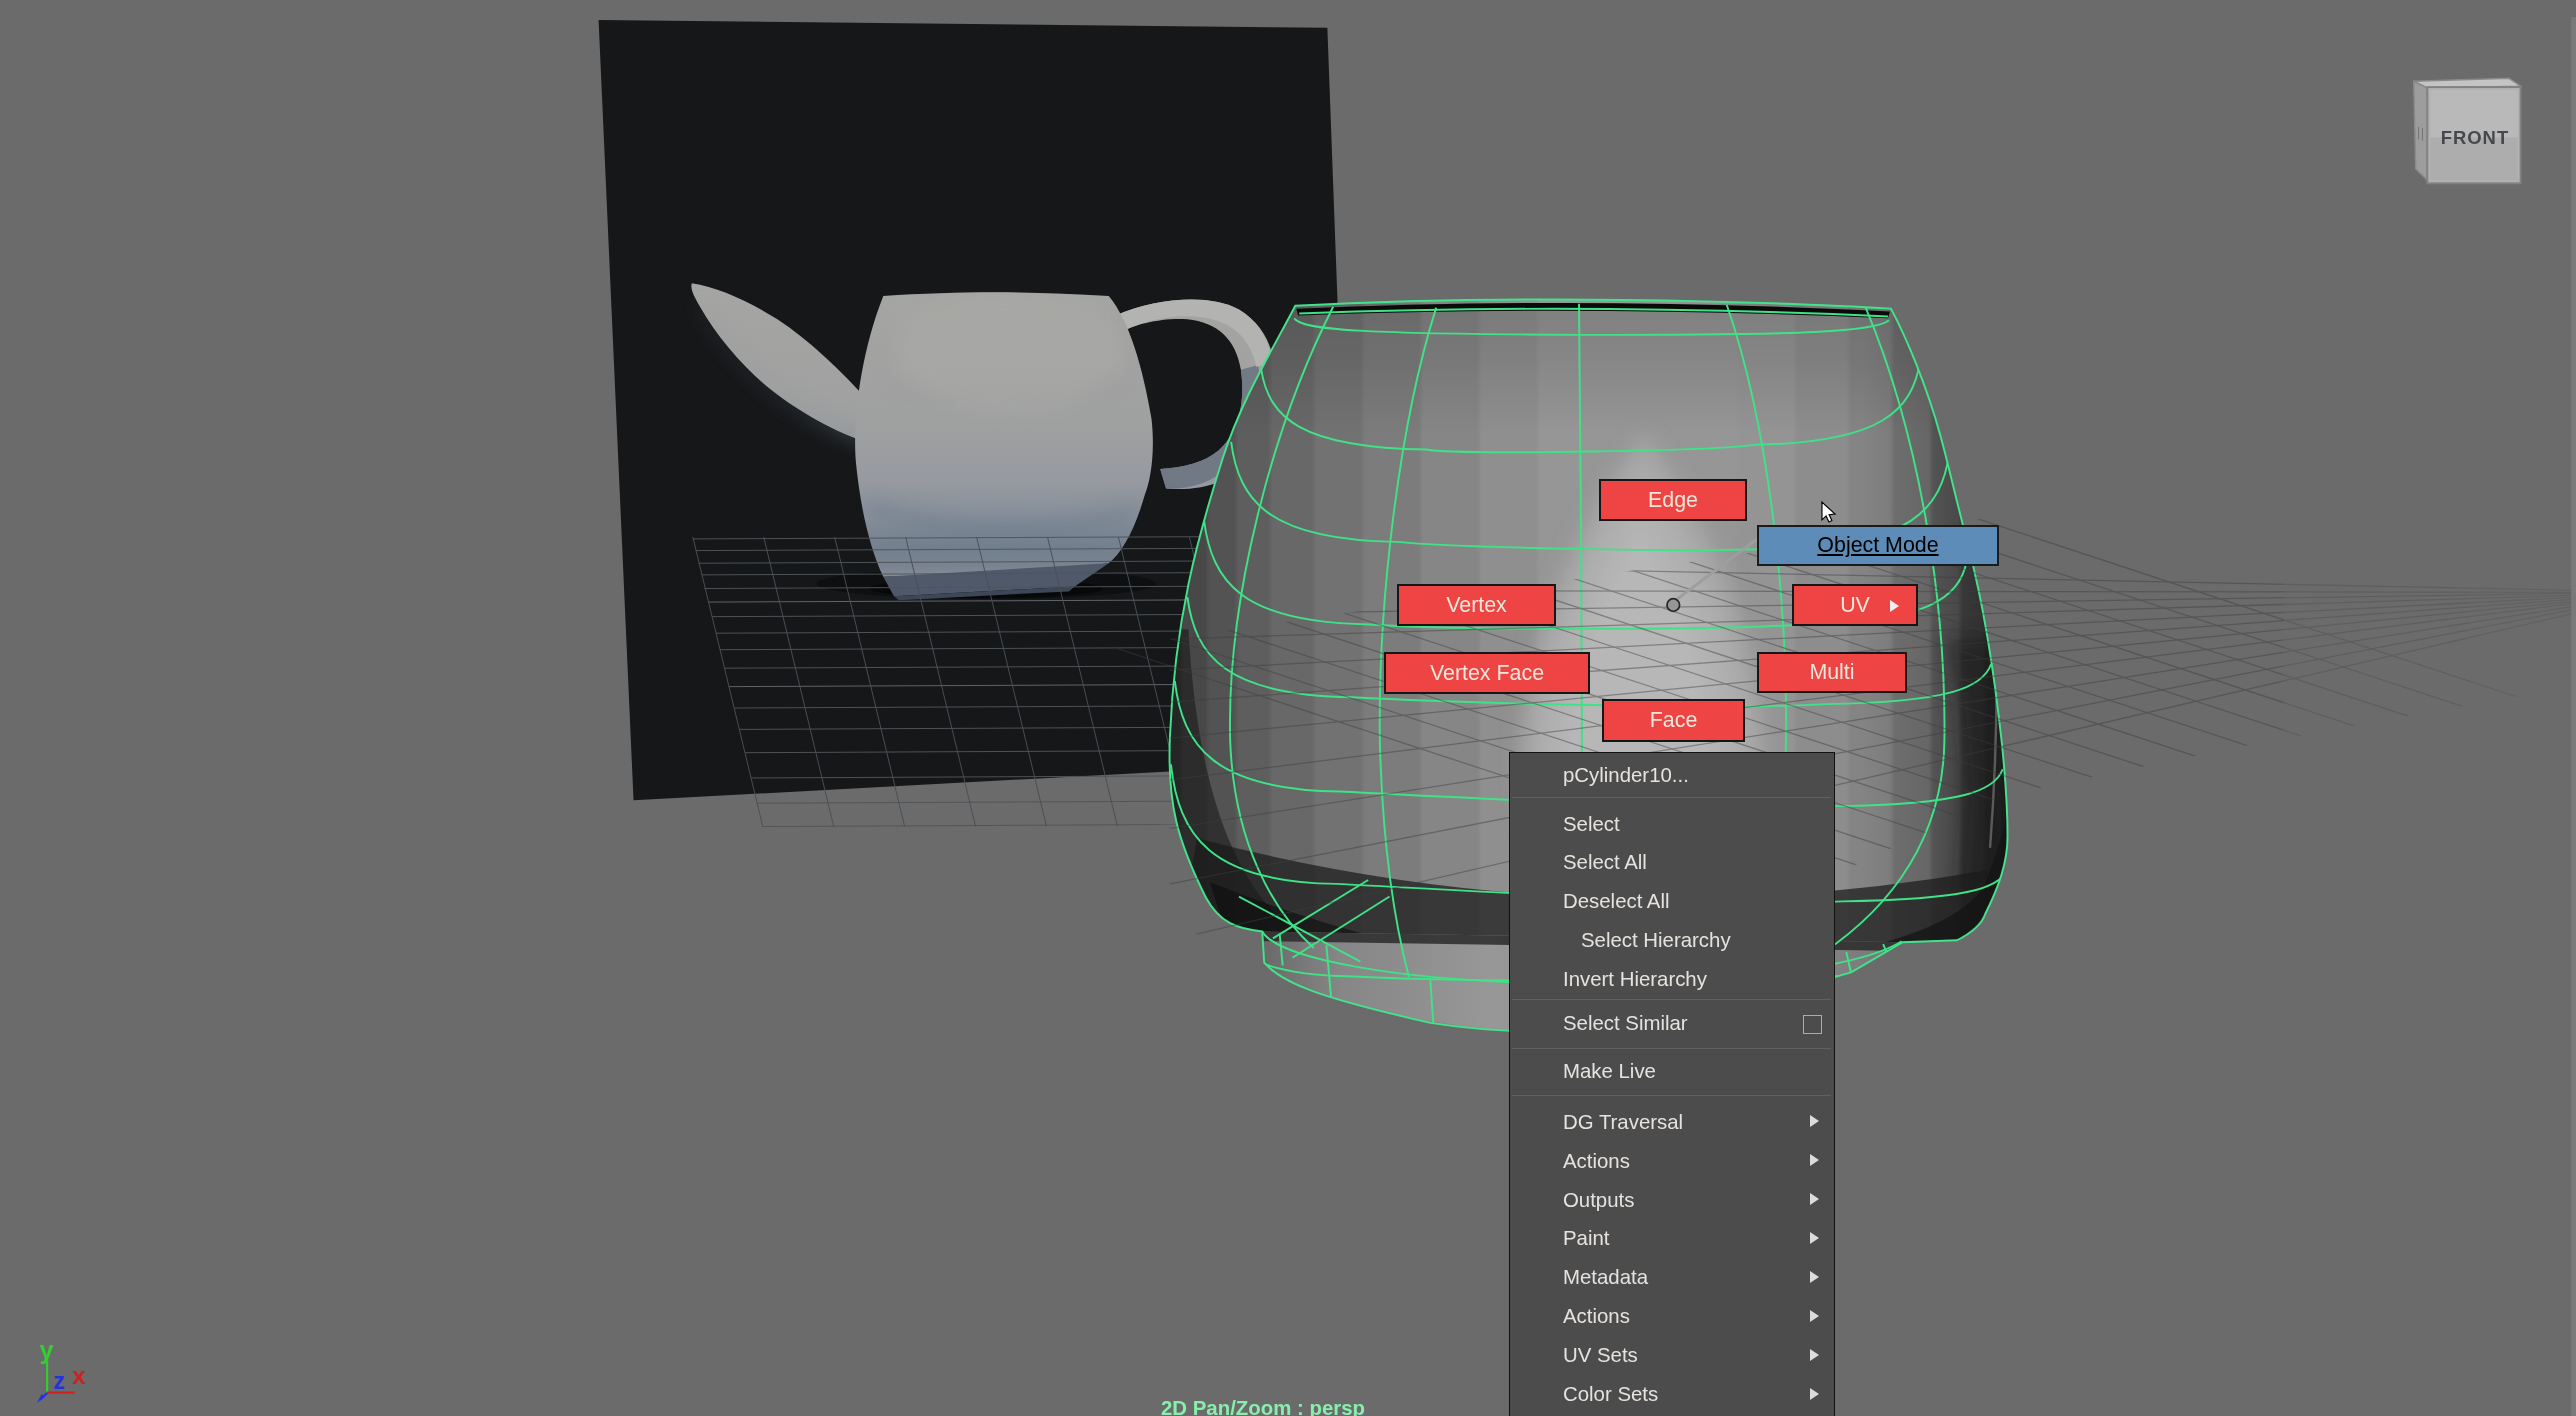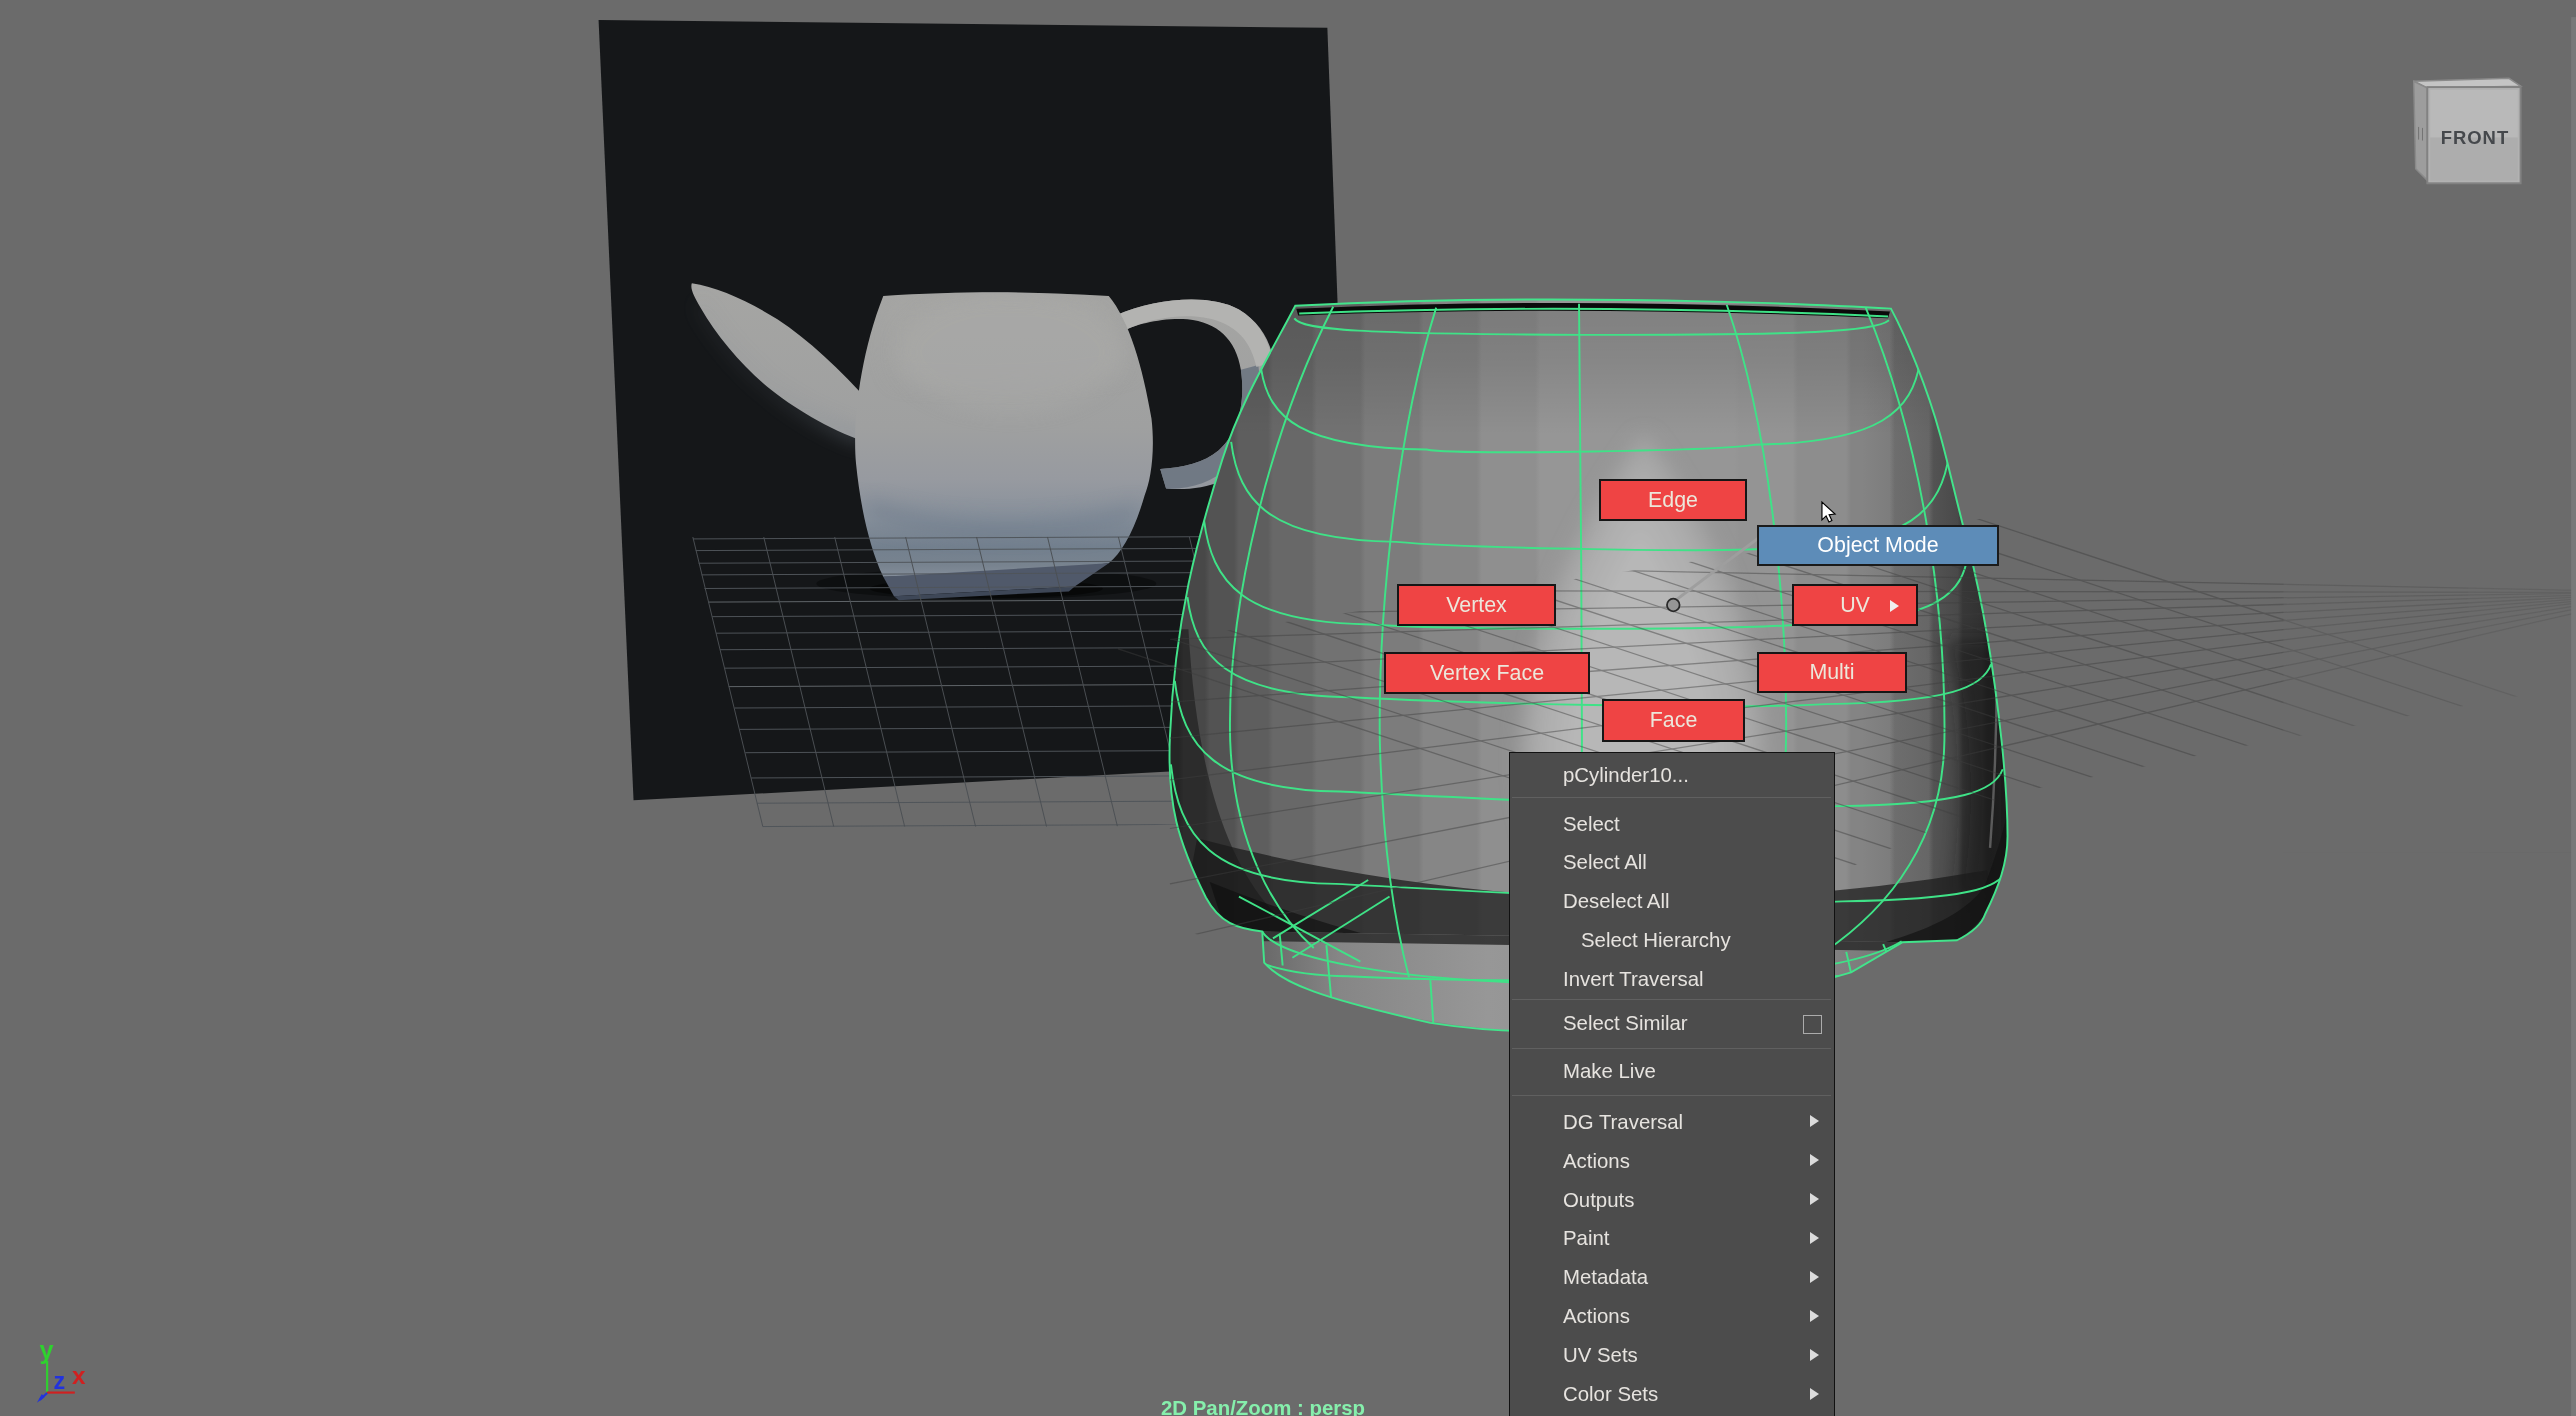--- a/index.html
+++ b/index.html
@@ -311,36 +311,36 @@
 <line x1="48.5" y1="1416" x2="41" y2="1423" stroke="#2233dd" stroke-width="2.2"></line>
 <polygon points="38,1426 46,1420 43,1417" fill="#2233dd"></polygon>
 <text x="55" y="1412" font-size="24" font-weight="bold" fill="#2233dd">z</text>
 </g>
 
 <polygon points="1875,499 1875,517.5 1879.3,513.3 1882.2,519.5 1885.2,518.1 1882.4,512.1 1888.5,511.5" fill="#ffffff" stroke="#000" stroke-width="1.2"></polygon>
 </svg>
 
 
 <div class="mmbtn" style="left:1599px;top:462px;width:148px;height:42px;">Edge</div>
-<div class="mmbtn" style="left:1757px;top:508px;width:242px;height:41px;background:#5d8cb8;color:#ffffff;border-color:#1b1b1b;">Object Mode</div>
+<div class="mmbtn" style="left:1757px;top:508px;width:242px;height:41px;background:#5d8cb8;color:#000000;border-color:#1b1b1b;text-decoration:underline;">Object Mode</div>
 <div class="mmbtn" style="left:1397px;top:567px;width:159px;height:42px;">Vertex</div>
 <div class="mmbtn" style="left:1792px;top:567px;width:126px;height:42px;">UV<span style="position:absolute;left:96px;top:13.6px;width:0;height:0;border-left:9.7px solid #f0f0f0;border-top:6.8px solid transparent;border-bottom:6.8px solid transparent;"></span></div>
 <div class="mmbtn" style="left:1384px;top:635px;width:206px;height:42px;">Vertex Face</div>
 <div class="mmbtn" style="left:1757px;top:635px;width:150px;height:41px;">Multi</div>
 <div class="mmbtn" style="left:1602px;top:682px;width:143px;height:43px;">Face</div>
 
 
 <div id="menu">
 <div class="mi" style="top:1.9px;height:41px;line-height:41px;">pCylinder10...</div>
 <div class="sep" style="top:44px;"></div>
 <div class="mi" style="top:52px;">Select</div>
 <div class="mi" style="top:90px;">Select All</div>
 <div class="mi" style="top:129px;text-align:right;">Deselect All</div>
 <div class="mi" style="top:168px;margin-left:18px;">Select Hierarchy</div>
-<div class="mi" style="top:207px;">Invert Traversal</div>
+<div class="mi" style="top:207px;">Invert Hierarchy</div>
 <div class="sep" style="top:246px;"></div>
 <div class="mi" style="top:251px;">Select Similar</div>
 <div style="position:absolute;left:293px;top:262px;width:16.5px;height:16.5px;border:1.9px solid #ababab;"></div>
 <div class="sep" style="top:295px;"></div>
 <div class="mi" style="top:299px;">Make Live</div>
 <div class="sep" style="top:342px;"></div>
 <div class="mi" style="top:350px;">DG Traversal</div>
       <div class="arr" style="top:362px;"></div>
 <div class="mi" style="top:389px;">Actions</div>
       <div class="arr" style="top:401px;"></div>

